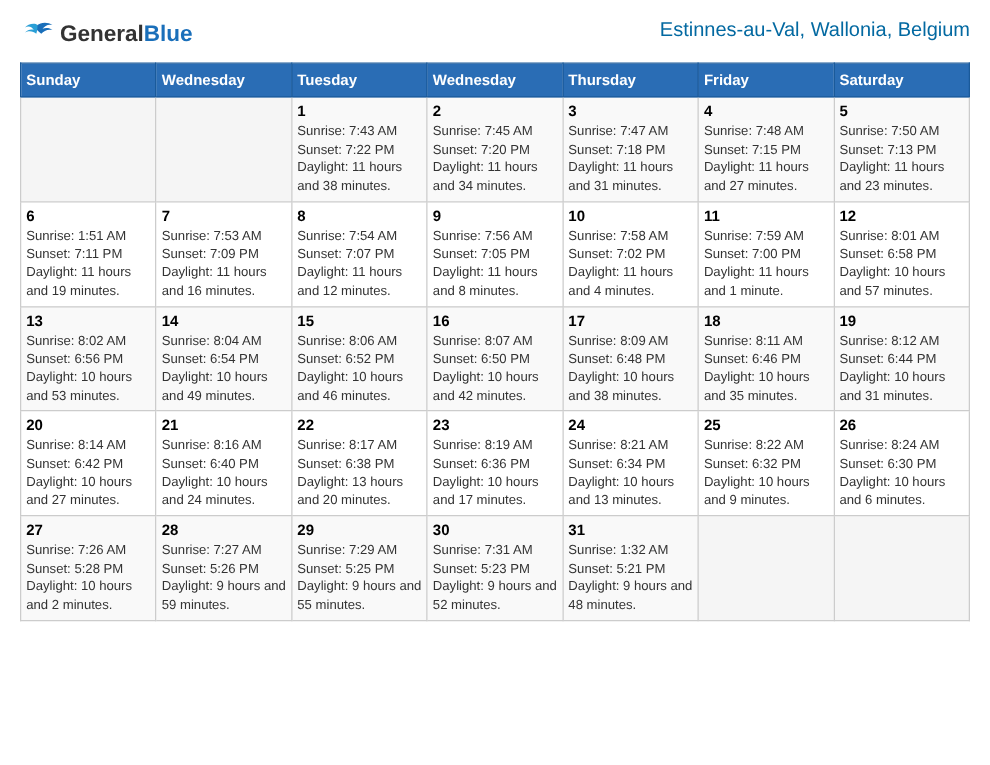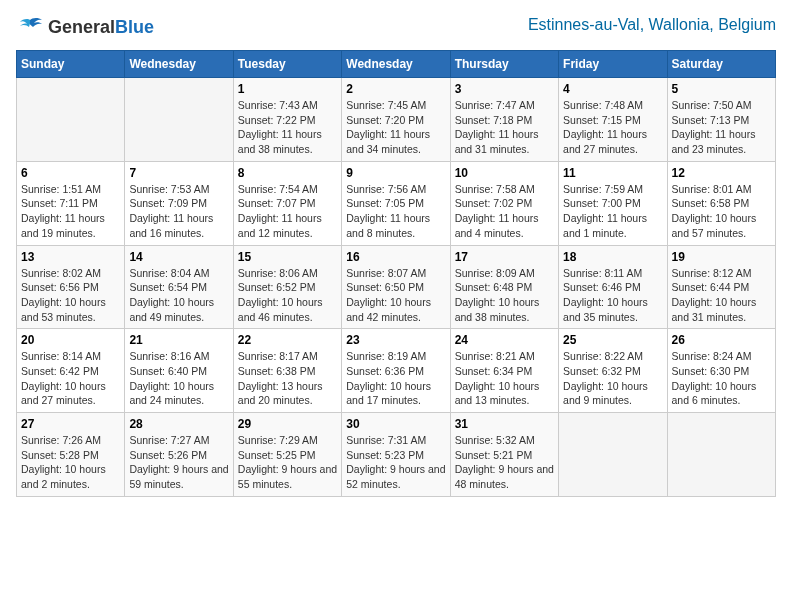--- a/index.html
+++ b/index.html
@@ -304,21 +304,21 @@
         <span class="day-info">Daylight: 9 hours and 55 minutes.</span>
       </td>
         <td>
         <span class="day-num">30</span>
         <span class="day-info">Sunrise: 7:31 AM</span><br>
         <span class="day-info">Sunset: 5:23 PM</span><br>
         <span class="day-info">Daylight: 9 hours and 52 minutes.</span>
       </td>
         <td>
         <span class="day-num">31</span>
-        <span class="day-info">Sunrise: 5:32 AM</span><br>
+        <span class="day-info">Sunrise: 1:32 AM</span><br>
         <span class="day-info">Sunset: 5:21 PM</span><br>
         <span class="day-info">Daylight: 9 hours and 48 minutes.</span>
       </td>
         <td class="empty-cell"></td>
         <td class="empty-cell"></td>
       </tr>
     </tbody>
 </table>
 
 </body></html>

